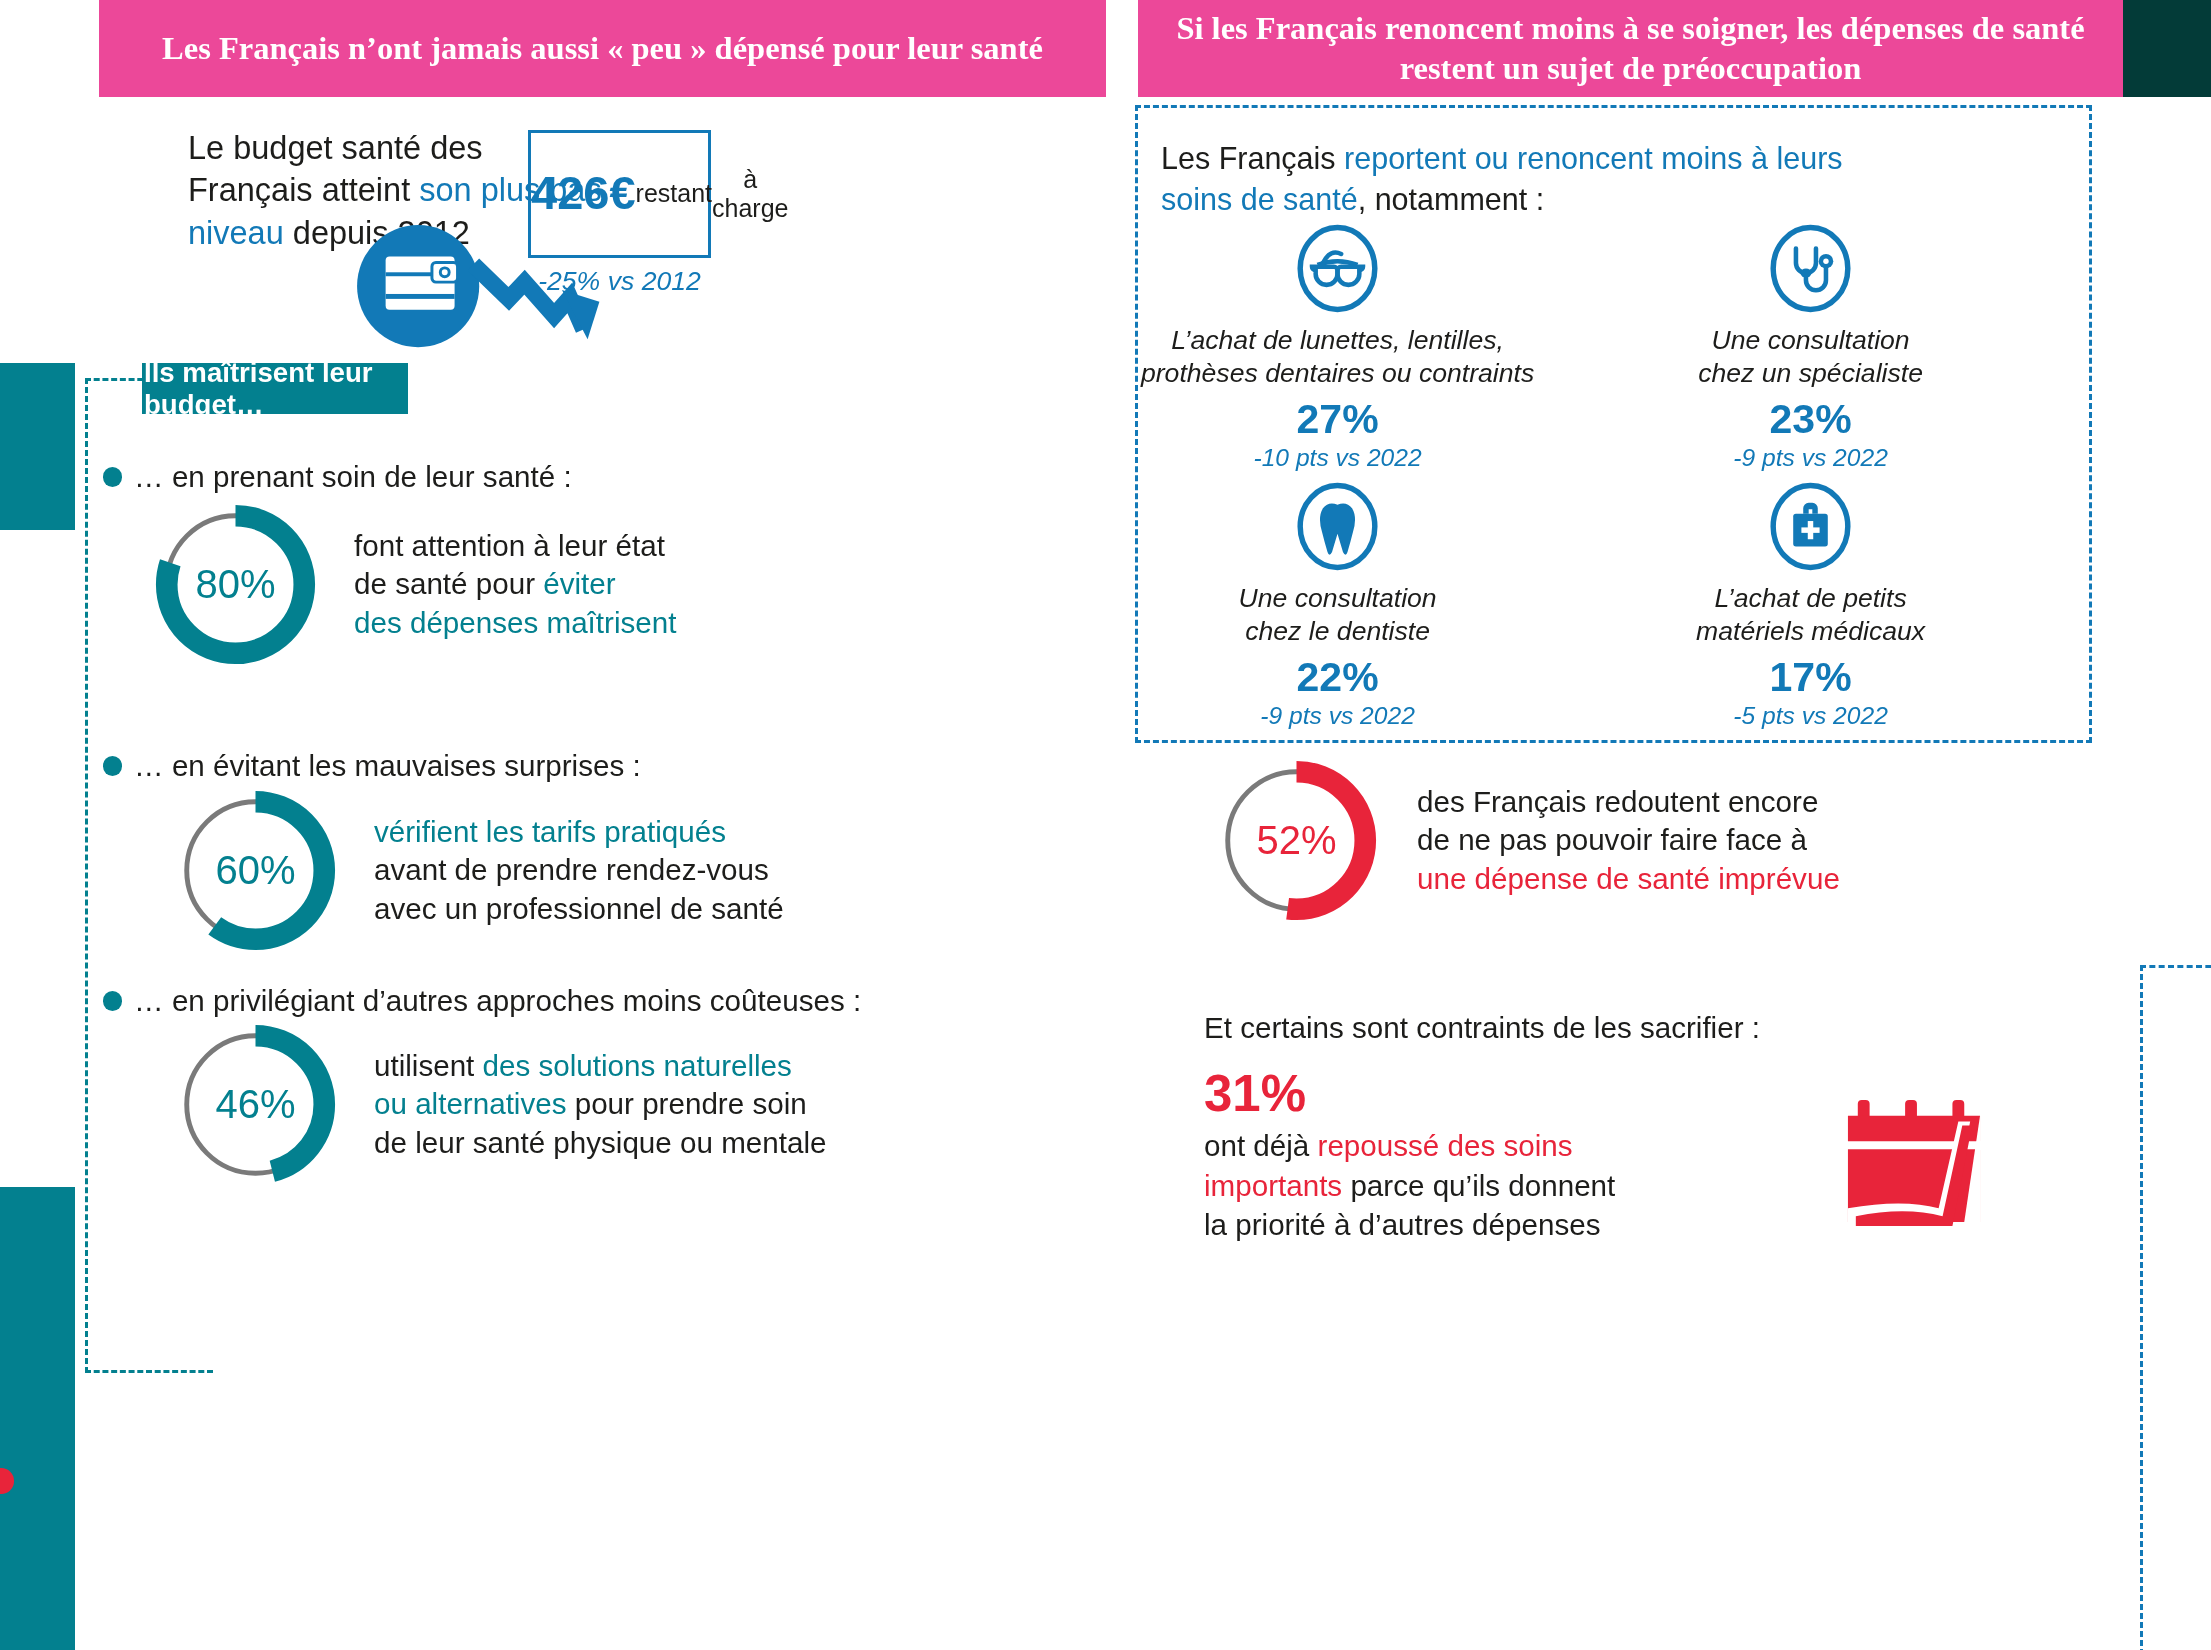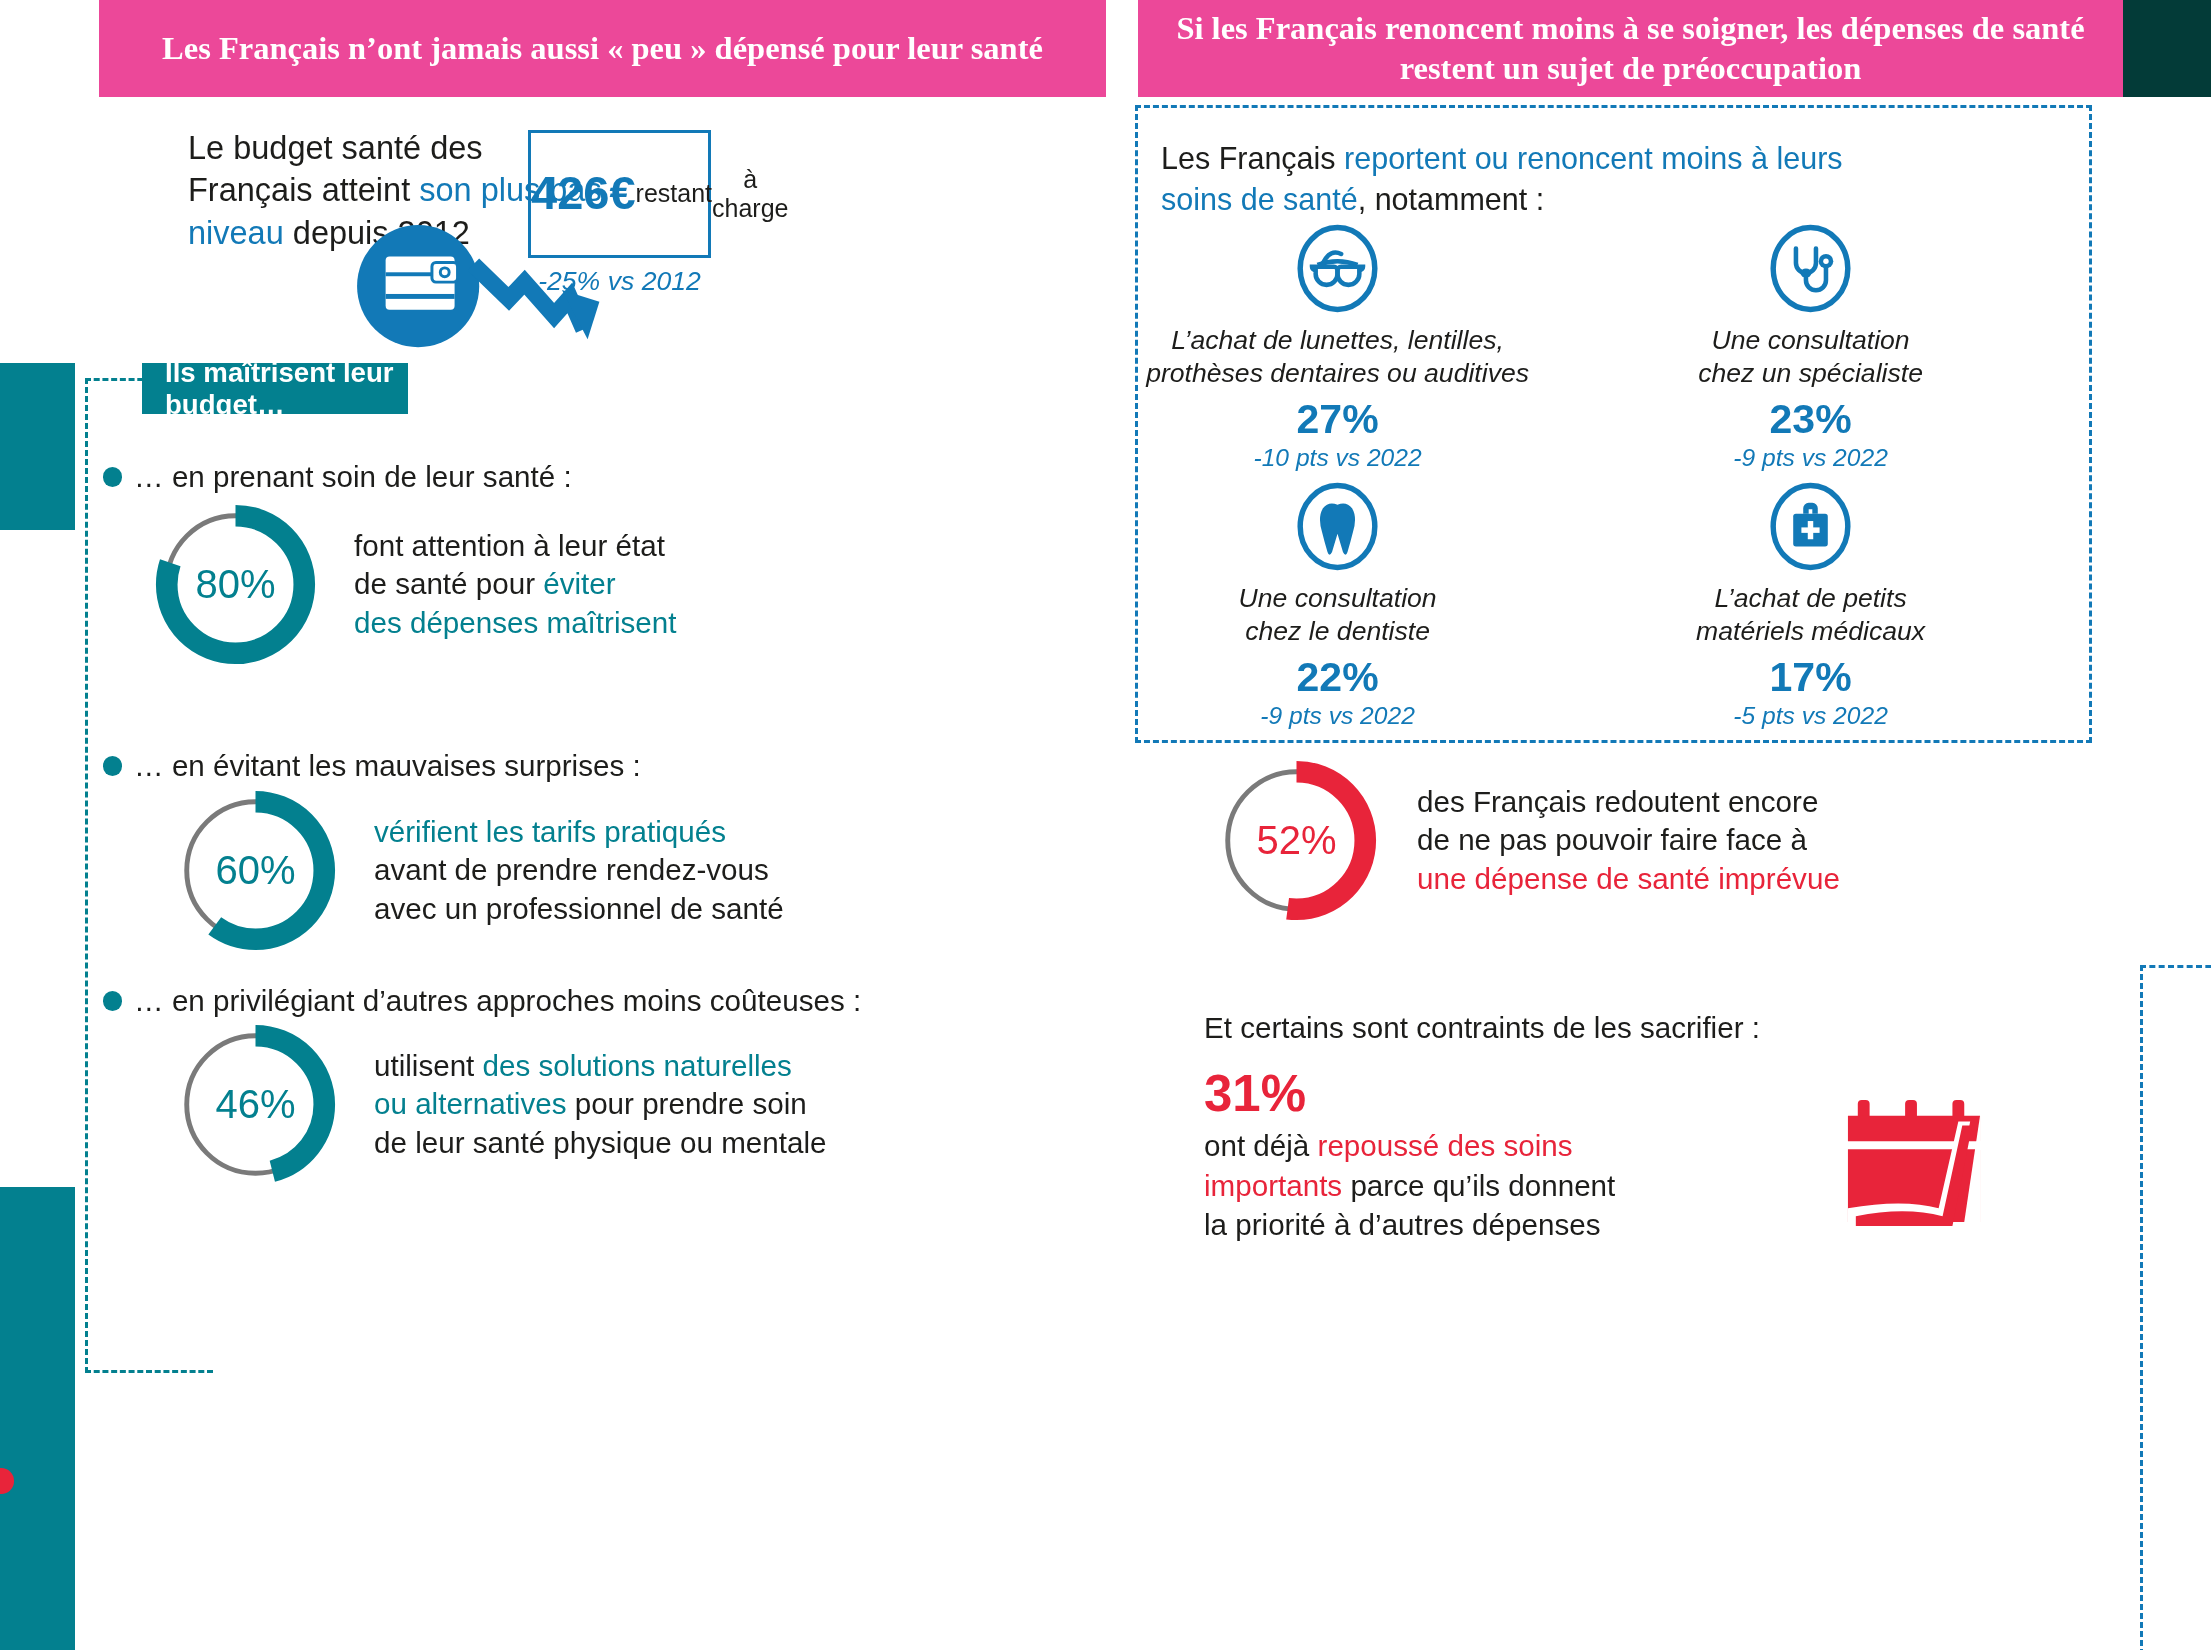--- a/index.html
+++ b/index.html
@@ -45,21 +45,21 @@
   .box426-note { position:absolute; left:453px; top:169px; width:183px;
                  text-align:center; font-size:26.6px; font-style:italic; color:#1279b7; }
 
   
   .dash-bracket { position:absolute; left:9.9px; top:281px; width:128px; height:995px;
                   border-left:3px dashed #03808f; border-top:3px dashed #03808f;
                   border-bottom:3px dashed #03808f; }
 
   .badge { position:absolute; left:67px; top:266px; width:266px; height:51px;
            background:#03808f; color:#fff; font-size:27.6px; font-weight:bold;
-           display:flex; align-items:center; padding-left:23px; }
+           display:flex; align-items:center; padding-left:2px; }
 
   .bullet-row { position:absolute; display:flex; align-items:center; gap:11.8px; }
   .bullet-dot { width:19.7px; height:19.7px; border-radius:50%; background:#03808f; flex:0 0 auto; }
   .bullet-label { font-size:29.6px; color:#1d1d1b; white-space:nowrap; }
 
   .stat-block { position:absolute; display:flex; align-items:center; gap:35px; }
   .donut { position:relative; width:167px; height:167px; flex:0 0 auto; }
   .donut svg { display:block; }
   .donut .val { position:absolute; inset:0; display:flex; align-items:center; justify-content:center;
                 font-size:40px; font-weight:normal; }
@@ -208,21 +208,21 @@
           <svg viewBox="0 0 100 100" width="91" height="91">
             <ellipse cx="50" cy="50" rx="41" ry="45" fill="none" stroke="#1279b7" stroke-width="6"></ellipse>
             <path d="M28 46 Q50 38 72 46" fill="none" stroke="#1279b7" stroke-width="5"></path>
             <path d="M34 44 Q42 28 54 34" fill="none" stroke="#1279b7" stroke-width="5" stroke-linecap="round"></path>
             <path d="M22 48 h24 a4 4 0 0 1 4 4 v4 a12 12 0 0 1 -24 0 v-4 a4 4 0 0 1 -4 -4 z" fill="none" stroke="#1279b7" stroke-width="5"></path>
             <path d="M54 48 h24 a4 4 0 0 1 -4 4 v4 a12 12 0 0 1 -24 0 v-4 a4 4 0 0 1 4 -4 z" fill="none" stroke="#1279b7" stroke-width="5"></path>
           </svg>
         </div>
         <div class="cap">
           <div>L’achat de lunettes, lentilles,</div>
-          <div>prothèses dentaires ou auditives</div>
+          <div>prothèses dentaires ou contraints</div>
         </div>
         <div class="pct">27%</div>
         <div class="delta">-10 pts vs 2022</div>
       </div>
 
       <div class="icon-cell" style="left:473px; top:0px;">
         <div class="ico">
           <svg viewBox="0 0 100 100" width="91" height="91">
             <ellipse cx="50" cy="50" rx="41" ry="45" fill="none" stroke="#1279b7" stroke-width="6"></ellipse>
             <path d="M34 28 v16 a11 11 0 0 0 22 0 v-16" fill="none" stroke="#1279b7" stroke-width="5" stroke-linecap="round"></path>

